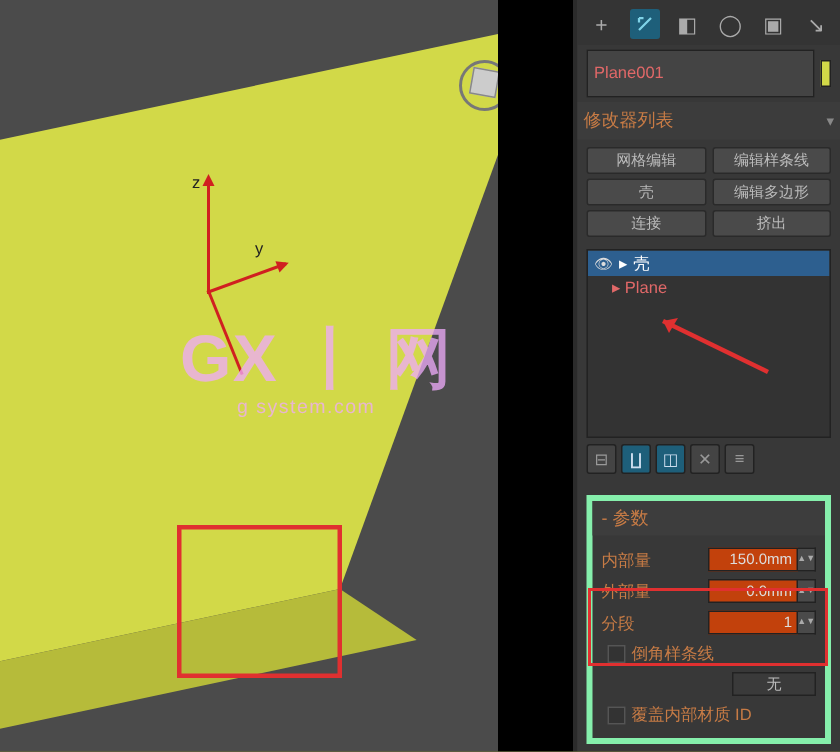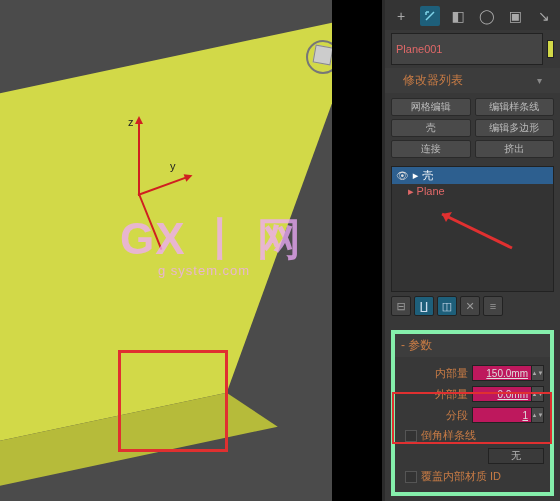--- a/index.html
+++ b/index.html
@@ -29,38 +29,38 @@
   .watermark .sub { font-size: 13px; letter-spacing: 1px; margin-top: -6px; margin-left: 38px; }
   .red-box-a { position: absolute; left: 118px; top: 350px; width: 110px; height: 102px; border: 3px solid #e03030; }
   .red-arrow { position: absolute; left: 430px; top: 206px; width: 86px; height: 44px; pointer-events: none; z-index: 30; }
   
   .tool-row { display: flex; justify-content: space-between; align-items: center; padding: 6px 6px 4px; background: #343434; }
   .tool-row .ico { width: 20px; height: 20px; display: flex; align-items: center; justify-content: center; color: #aaa; border-radius: 2px; font-size: 14px; }
   .tool-row .ico.active { background: #1e5f7a; color: #7fd3e8; }
   .name-row { display: flex; align-items: center; gap: 4px; padding: 3px 6px; }
   .name-row input { flex: 1; background: #444; border: 1px solid #222; color: #e06868; font-size: 11px; padding: 2px 4px; height: 32px; }
   .name-row .swatch { width: 18px; height: 18px; background: #d2d948; border: 1px solid #222; }
-  .mod-title { color: #c77b45; font-size: 12px; padding: 4px 18px; background: #3c3c3c; display: flex; justify-content: space-between; align-items: center; }
+  .mod-title { color: #c77b45; font-size: 12px; padding: 4px 4px; background: #3c3c3c; display: flex; justify-content: space-between; align-items: center; }
   .mod-title .chev { color: #888; font-size: 10px; }
   .btn-grid { display: grid; grid-template-columns: 1fr 1fr; gap: 3px 4px; padding: 5px 6px 6px; }
   .mbtn { height: 18px; background: #4a4a4a; border: 1px solid #2a2a2a; color: #bbb; font-size: 10px; display: flex; align-items: center; justify-content: center; border-radius: 2px; cursor: pointer; }
   .stack { background: #333; border: 1px solid #222; margin: 2px 6px 0; height: 126px; font-size: 11px; color: #bbb; overflow: hidden; }
   .stack-sel { background: #2d5f8f; color: #fff; padding: 1px 4px; display: flex; align-items: center; gap: 4px; }
   .stack-sel .eye { font-size: 10px; color: #ddd; }
   .stack-item { color: #e06868; padding: 1px 16px; }
   .stack-tools { display: flex; gap: 3px; padding: 4px 6px; }
   .stbx { width: 20px; height: 20px; background: #444; border: 1px solid #222; border-radius: 2px; display:flex; align-items:center; justify-content:center; font-size:11px; color:#999; }
   .stbx.active { background: #1e5f7a; color: #cde; }
   .rollout { margin: 10px 6px 0; border: 4px solid #86efac; }
   .rollout-h { background: #3d3d3d; color: #c77b45; font-size: 12px; padding: 3px 6px; }
   .params { padding: 8px 6px; display: flex; flex-direction: column; gap: 5px; }
-  .prow { display: flex; align-items: center; justify-content: flex-end; gap: 4px; font-size: 11px; color: #bbb; }
+  .prow { display: flex; align-items: center; justify-content: space-between; gap: 4px; font-size: 11px; color: #bbb; }
   .prow label { color: #c77b45; }
   .spin { display: flex; }
-  .spin input { width: 60px; height: 16px; background: #be185d; border: 1px solid #222; color: #ddd; font-size: 10px; padding: 0 3px; text-align: right; text-decoration: underline; }
+  .spin input { width: 60px; height: 16px; background: #c2410c; border: 1px solid #222; color: #ddd; font-size: 10px; padding: 0 3px; text-align: right; }
   .spin .upd { width: 12px; height: 16px; background: #4a4a4a; border: 1px solid #222; border-left: none; display:flex; flex-direction:column; font-size:6px; color:#aaa; align-items:center; justify-content:center; line-height:5px; }
   .red-box-b { position: absolute; border: 2px solid #e03030; width: 160px; height: 52px; right: 8px; top: 392px; pointer-events: none; }
   .checkrow { display:flex; align-items:center; gap:4px; font-size:11px; color:#c77b45; padding-left: 4px; }
   .checkrow .cb { width:12px; height:12px; border:1px solid #555; background:#333; }
   .selbox { height:16px; width:56px; background:#3a3a3a; border:1px solid #222; color:#bbb; font-size:10px; display:flex; align-items:center; justify-content:center; }
 </style>
 </head>
 <body>
 
 <div class="app">

